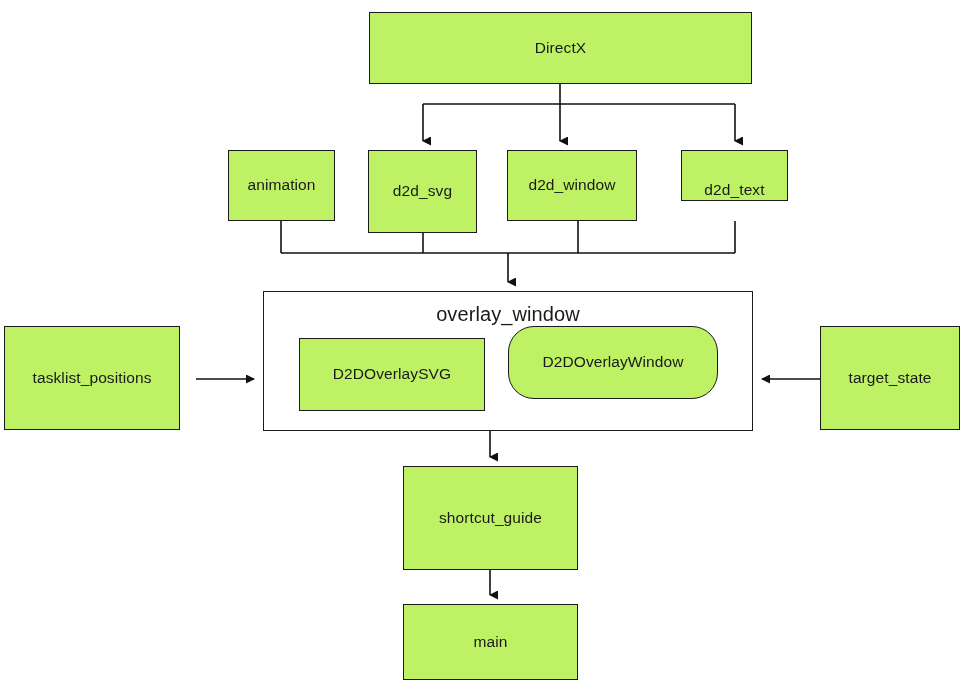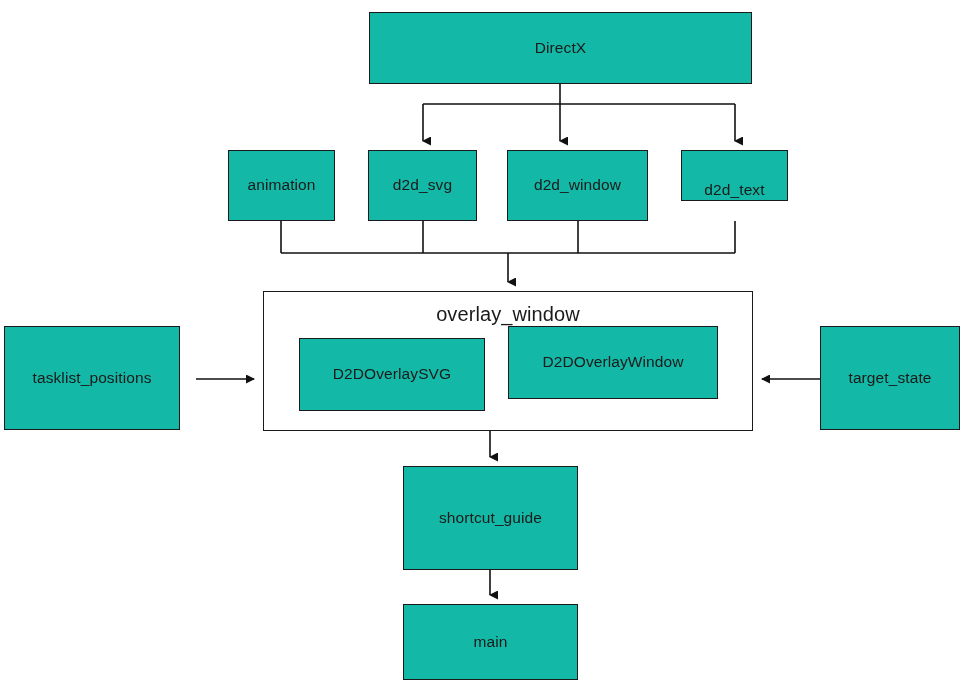--- a/index.html
+++ b/index.html
@@ -22,21 +22,21 @@
     left: 0;
     top: 0;
     width: 975px;
     height: 692px;
     pointer-events: none;
   }
   .node {
     position: absolute;
     box-sizing: border-box;
     border: 1.6px solid #1a1a1a;
-    background: #14b8a6;
+    background: #bef264;
     display: flex;
     align-items: center;
     justify-content: center;
     text-align: center;
     color: #1a1a1a;
     font-size: 15.5px;
     line-height: 1.2;
     letter-spacing: 0.1px;
   }
   .container-node {
@@ -101,41 +101,41 @@
   </svg>
 
   <div class="node" style="left:369px; top:12px; width:383px; height:72px;">
     <span>DirectX</span>
   </div>
 
   <div class="node" style="left:228px; top:150px; width:107px; height:71px;align-items:center;">
     <span>animation</span>
   </div>
 
-  <div class="node" style="left:368px; top:150px; width:109px; height:71px;">
+  <div class="node" style="left:368px; top:150px; width:109px; height:83px;">
     <span>d2d_svg</span>
   </div>
 
-  <div class="node" style="left:507px; top:150px; width:141px; height:71px;">
+  <div class="node" style="left:507px; top:150px; width:130px; height:71px;">
     <span>d2d_window</span>
   </div>
 
   <div class="node" style="left:681px; top:150px; width:107px; height:51px;align-items:flex-end;">
     <span>d2d_text</span>
   </div>
 
   <div class="node container-node" style="left:263px; top:291px; width:490px; height:140px;">
     <span class="container-label">overlay_window</span>
   </div>
 
   <div class="node" style="left:299px; top:338px; width:186px; height:73px;justify-content:center;">
     <span>D2DOverlaySVG</span>
   </div>
 
-  <div class="node" style="left:508px; top:326px; width:210px; height:73px;">
+  <div class="node" style="left:508px; top:326px; width:210px; height:73px;border-radius:26px;">
     <span>D2DOverlayWindow</span>
   </div>
 
   <div class="node" style="left:4px; top:326px; width:176px; height:104px;">
     <span>tasklist_positions</span>
   </div>
 
   <div class="node" style="left:820px; top:326px; width:140px; height:104px;">
     <span>target_state</span>
   </div>

